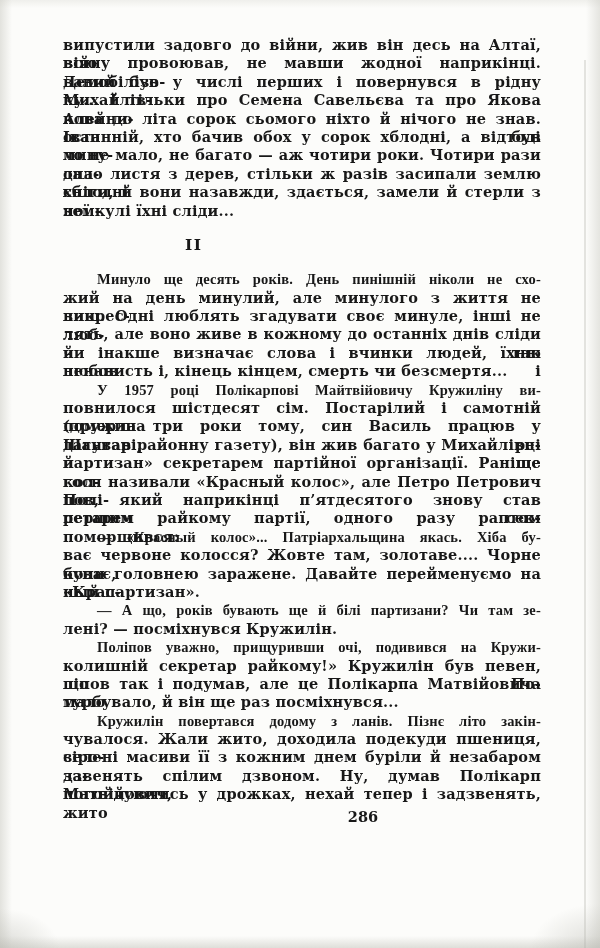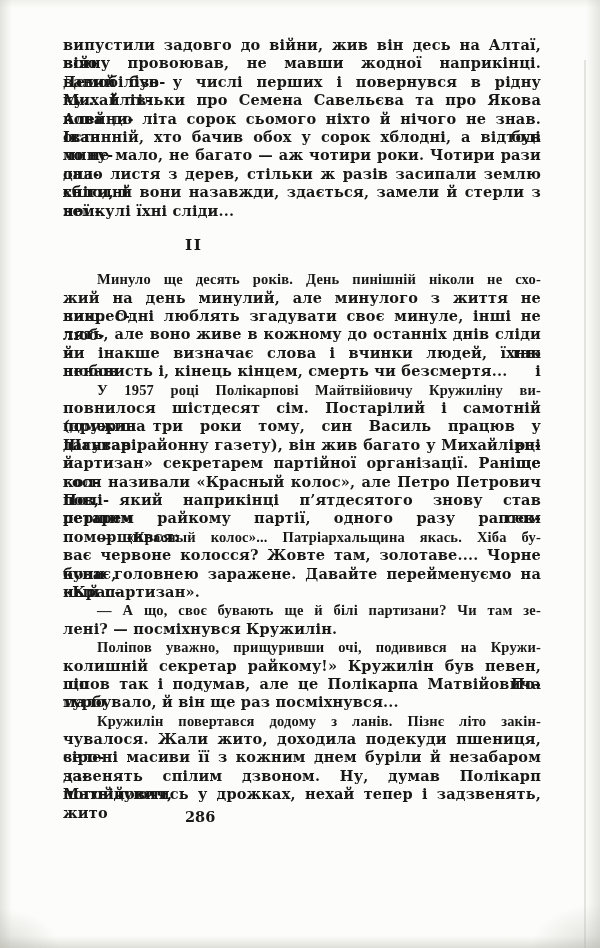--- a/index.html
+++ b/index.html
@@ -34,20 +34,21 @@
   .chapter-heading {
     margin: 16px 0 16px 122px;
     font-size: 15.5px;
     line-height: 18.4px;
     letter-spacing: 1.5px;
   }
   .page-number {
     margin: 4px 0 0 122px;
     font-size: 14.5px;
     line-height: 18px;
+    text-align: center;
   }
   
   .edge { position: absolute; pointer-events: none; }
   .edge-left {
     left: 0; top: 0; width: 12px; height: 100%;
     background: linear-gradient(to right, rgba(205,205,198,0.55), rgba(252,252,250,0));
   }
   .edge-right {
     right: 0; top: 0; width: 14px; height: 100%;
     background: linear-gradient(to left, rgba(205,205,198,0.5), rgba(252,252,250,0));
@@ -109,21 +110,21 @@
       <div class="line">померла три роки тому, син Василь працюв у Шантарі, ре-</div>
       <div class="line">дагував районну газету), він жив багато у Михайлівці й ще</div>
       <div class="line">партизан» секретарем партійної організації. Раніше кол-</div>
       <div class="line">госп називали «Красный колос», але Петро Петрович Полі-</div>
       <div class="line">пов, який наприкінці п’ятдесятого знову став першим сек-</div>
       <div class="line last">ретарем райкому партії, одного разу раптом поморщився:</div>
       <div class="line indent">— «Красный колос»... Патріархальщина якась. Хіба бу-</div>
       <div class="line">ває червоне колосся? Жовте там, золотаве.... Чорне буває,</div>
       <div class="line">коли головнею заражене. Давайте перейменуємо на «Крас-</div>
       <div class="line last">ный партизан».</div>
-      <div class="line indent">— А що, своє бувають ще й білі партизани? Чи там зе-</div>
+      <div class="line indent">— А що, років бувають ще й білі партизани? Чи там зе-</div>
       <div class="line last">лені? — посміхнувся Кружилін.</div>
       <div class="line indent">Поліпов уважно, прищуривши очі, подивився на Кружи-</div>
       <div class="line">колишній секретар райкому!» Кружилін був певен, що По-</div>
       <div class="line">ліпов так і подумав, але це Полікарпа Матвійовича мало</div>
       <div class="line last">турбувало, й він ще раз посміхнувся...</div>
       <div class="line indent">Кружилін повертався додому з ланів. Пізнє літо закін-</div>
       <div class="line">чувалося. Жали жито, доходила подекуди пшениця, сіро-</div>
       <div class="line">зелені масиви її з кожним днем буріли й незабаром за-</div>
       <div class="line">дзвенять спілим дзвоном. Ну, думав Полікарп Матвійович,</div>
       <div class="line">погойдуючись у дрожках, нехай тепер і задзвенять, жито</div>

